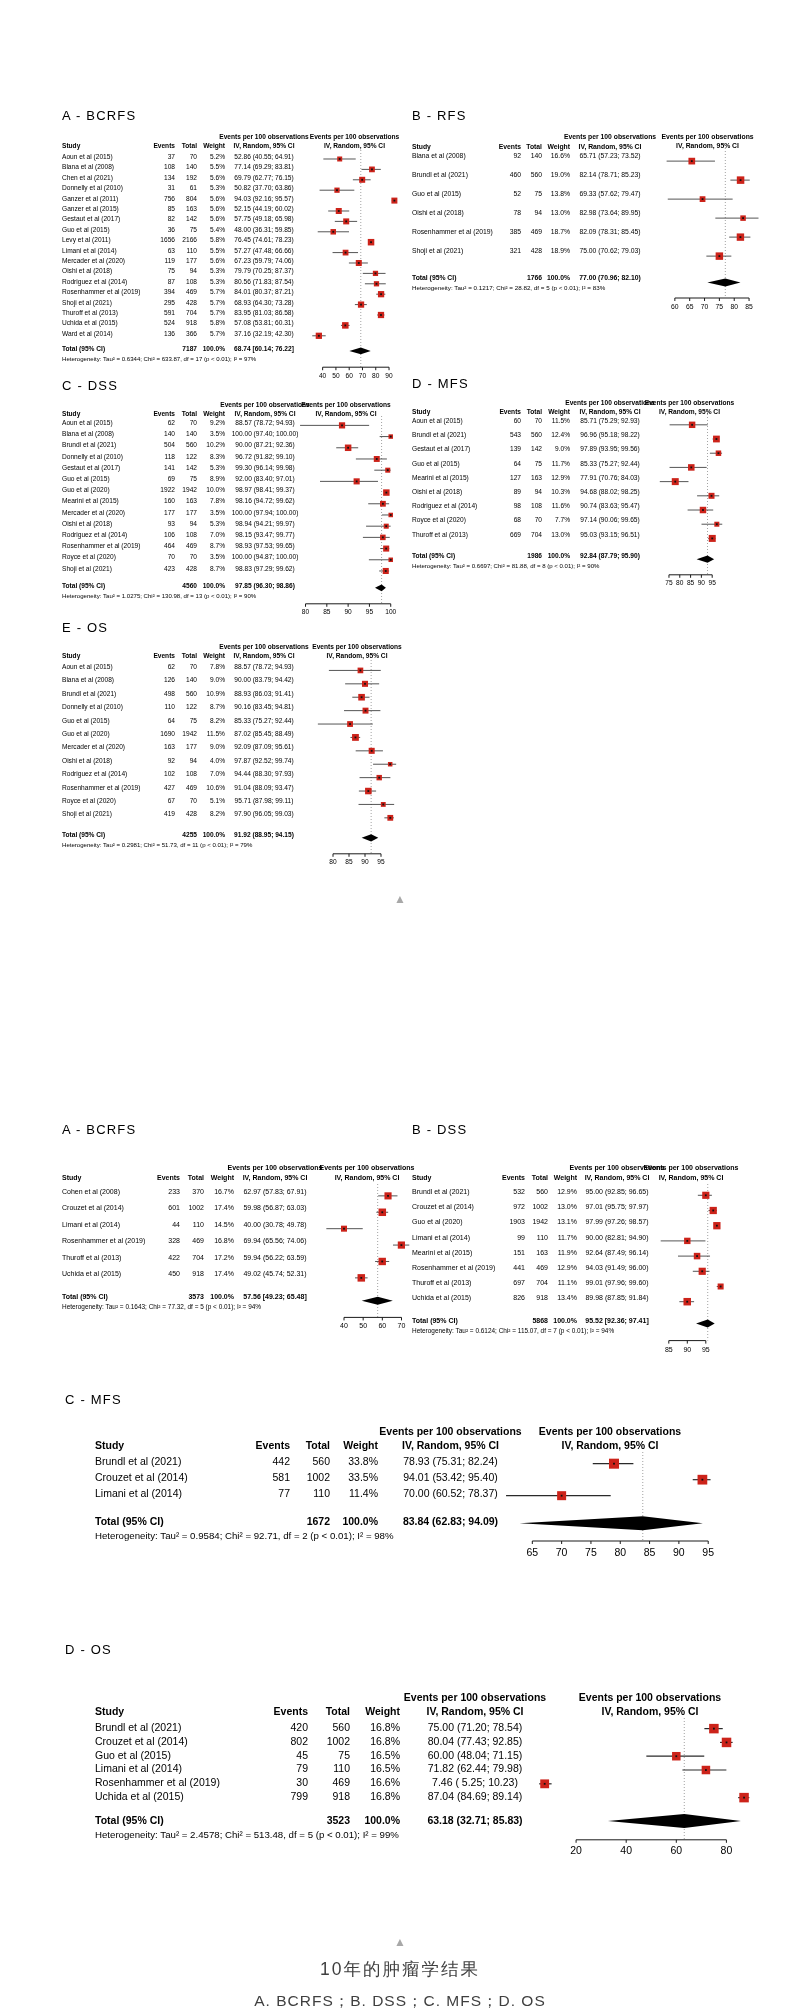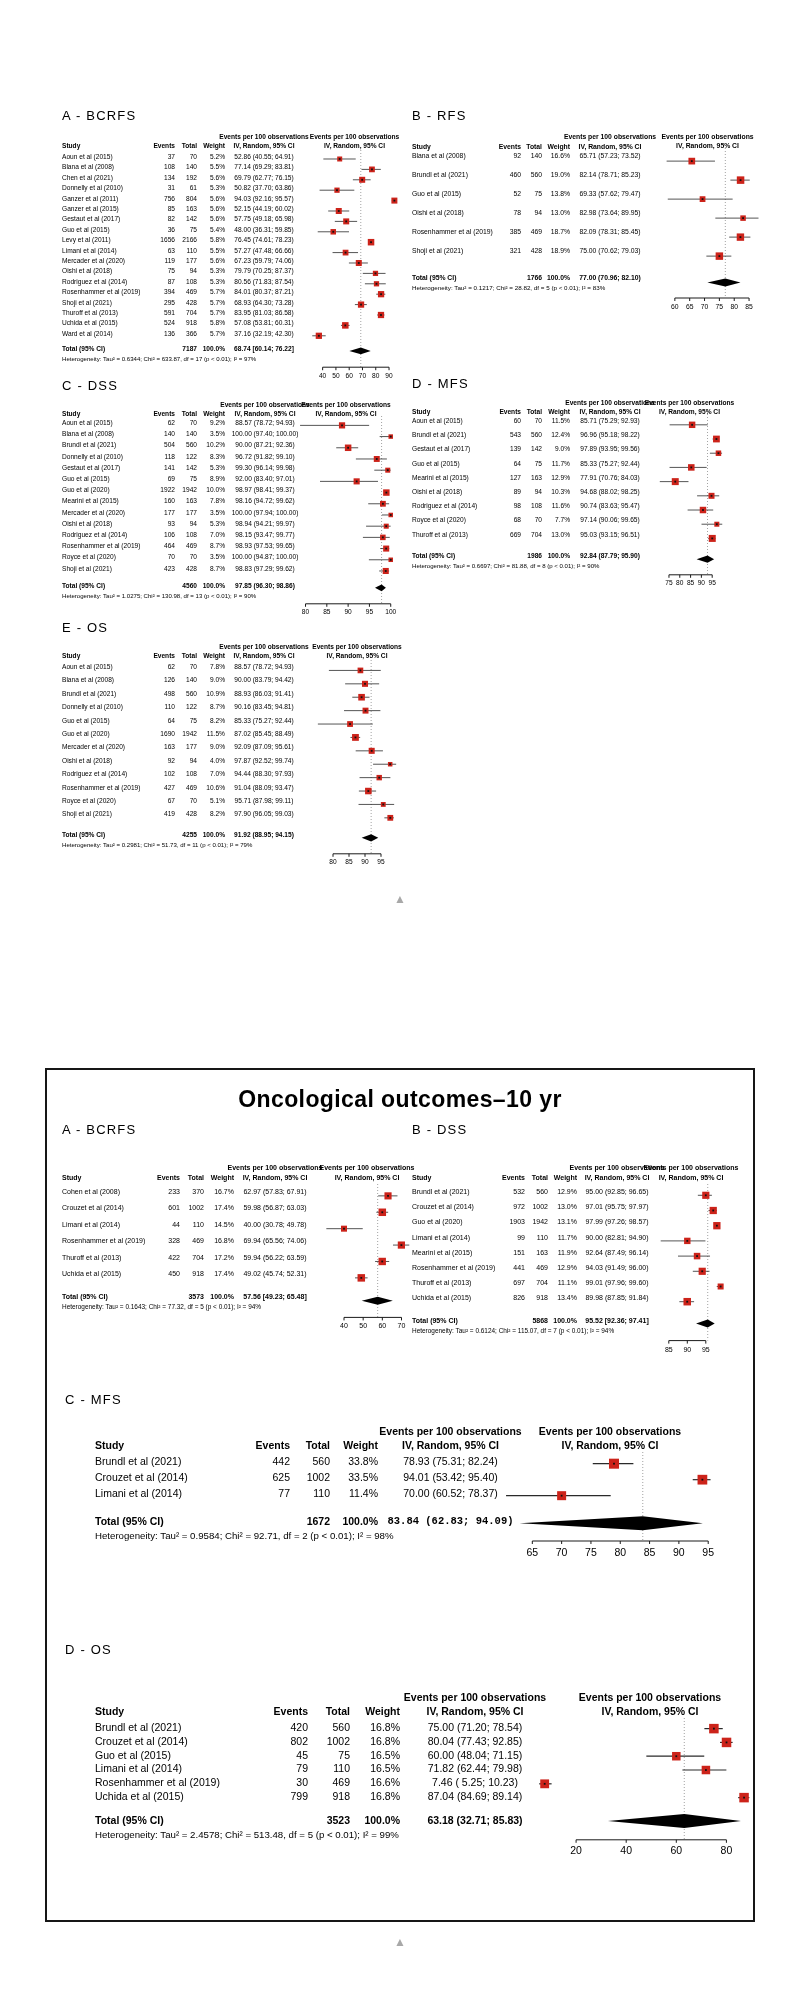--- a/index.html
+++ b/index.html
@@ -797,23 +797,20 @@
         <text x="53" y="244.4" text-anchor="middle" font-size="6.6" fill="#000">90</text>
         <line x1="69" y1="233.8" x2="69" y2="236.8" stroke="#1a1a1a" stroke-width="1"></line>
         <text x="69" y="244.4" text-anchor="middle" font-size="6.6" fill="#000">95</text>
       </svg>
     </div>
 
   <div class="cap" style="top: 893px; color: rgb(63, 63, 63);">
     <div class="cap-tri" style="color: rgb(168, 168, 168);">▲</div>
   </div>
 
-  <div class="figbox" style="left:45px;top:1068px;width:710px;height:854px;">
-    <div class="fig-title" style="top:16px;">Oncological outcomes–10 yr</div>
-  </div>
   <div class="panel" style="left: 62px; top: 1122px;">
       <div class="fp-label">A - BCRFS</div>
       <div class="fp-h fp-b" style="left: 160px; width: 106px; top: 42px; font-size: 7px;">Events per 100 observations</div>
       <div class="fp-h fp-b" style="left: 247px; width: 116px; top: 42px; font-size: 7px;">Events per 100 observations</div>
       <div class="fp-h fp-b" style="left: 247px; width: 116px; top: 52px; font-size: 7px;">IV, Random, 95% CI</div>
       <div class="fp-row fp-b" style="top: 52px; font-size: 7px;">
         <span class="ca-l" style="width: 92px;">Study</span>
         <span class="ca-r" style="width: 26px;">Events</span>
         <span class="ca-r" style="width: 24px;">Total</span>
         <span class="ca-r" style="width: 30px;">Weight</span>
@@ -1027,38 +1024,38 @@
       </div>
       <div class="fp-row" style="top: 64px; font-size: 10.5px;">
         <span class="ca-l" style="width: 150px;">Brundl et al (2021)</span>
         <span class="ca-r" style="width: 45px;">442</span>
         <span class="ca-r" style="width: 40px;">560</span>
         <span class="ca-r" style="width: 48px;">33.8%</span>
         <span class="ca-c" style="width: 145px;">78.93 (75.31; 82.24)</span>
       </div>
       <div class="fp-row" style="top: 80px; font-size: 10.5px;">
         <span class="ca-l" style="width: 150px;">Crouzet et al (2014)</span>
-        <span class="ca-r" style="width: 45px;">625</span>
+        <span class="ca-r" style="width: 45px;">581</span>
         <span class="ca-r" style="width: 40px;">1002</span>
         <span class="ca-r" style="width: 48px;">33.5%</span>
         <span class="ca-c" style="width: 145px;">94.01 (53.42; 95.40)</span>
       </div>
       <div class="fp-row" style="top: 96px; font-size: 10.5px;">
         <span class="ca-l" style="width: 150px;">Limani et al (2014)</span>
         <span class="ca-r" style="width: 45px;">77</span>
         <span class="ca-r" style="width: 40px;">110</span>
         <span class="ca-r" style="width: 48px;">11.4%</span>
         <span class="ca-c" style="width: 145px;">70.00 (60.52; 78.37)</span>
       </div>
       <div class="fp-row fp-b" style="top: 124px; font-size: 10.5px;">
         <span class="ca-l" style="width: 150px;">Total (95% CI)</span>
         <span class="ca-r" style="width: 45px;"></span>
         <span class="ca-r" style="width: 40px;">1672</span>
         <span class="ca-r" style="width: 48px;">100.0%</span>
-        <span class="ca-c" style="width: 145px; font-family: Liberation Mono, monospace;">83.84 (62.83; 94.09)</span>
+        <span class="ca-c" style="width: 145px;">83.84 (62.83; 94.09)</span>
       </div>
       <div class="fp-het" style="top: 139px; font-size: 9.66px;">Heterogeneity: Tau² = 0.9584; Chi² = 92.71, df = 2 (p &lt; 0.01); I² = 98%</div>
       <svg width="230" height="169.5" style="left: 400px;">
         <line x1="147.7742465753425" y1="60" x2="147.7742465753425" y2="149" stroke="#8a8a8a" stroke-width="0.8" stroke-dasharray="1,2"></line>
         <line x1="97.76273972602742" y1="71.68" x2="138.3934246575342" y2="71.68" stroke="#2a2a2a" stroke-width="1.2"></line>
         <rect x="113.98684931506854" y="66.68" width="10" height="10" fill="#cc231a"></rect>
         <rect x="118.08684931506853" y="70.78" width="1.8" height="1.8" fill="#111"></rect>
         <line x1="197.72712328767122" y1="87.68" x2="215.55068493150688" y2="87.68" stroke="#2a2a2a" stroke-width="1.2"></line>
         <rect x="202.5374595267746" y="82.81636363636365" width="9.727272727272728" height="9.727272727272728" fill="#cc231a"></rect>
         <rect x="206.50109589041097" y="86.78" width="1.8" height="1.8" fill="#111"></rect>
@@ -1173,15 +1170,17 @@
         <text x="96.19780219780219" y="212.3" text-anchor="middle" font-size="10.5" fill="#000">40</text>
         <line x1="146.30769230769232" y1="197.8" x2="146.30769230769232" y2="200.8" stroke="#1a1a1a" stroke-width="1"></line>
         <text x="146.30769230769232" y="212.3" text-anchor="middle" font-size="10.5" fill="#000">60</text>
         <line x1="196.41758241758242" y1="197.8" x2="196.41758241758242" y2="200.8" stroke="#1a1a1a" stroke-width="1"></line>
         <text x="196.41758241758242" y="212.3" text-anchor="middle" font-size="10.5" fill="#000">80</text>
       </svg>
     </div>
 
   <div class="cap" style="top: 1936px; color: rgb(63, 63, 63);">
     <div class="cap-tri" style="color: rgb(168, 168, 168);">▲</div>
+    <div class="cap-cn">10年的肿瘤学结果</div>
+    <div class="cap-items">A. BCRFS；B. DSS；C. MFS；D. OS</div>
   </div>
 
 </div>
 
 </body></html>

